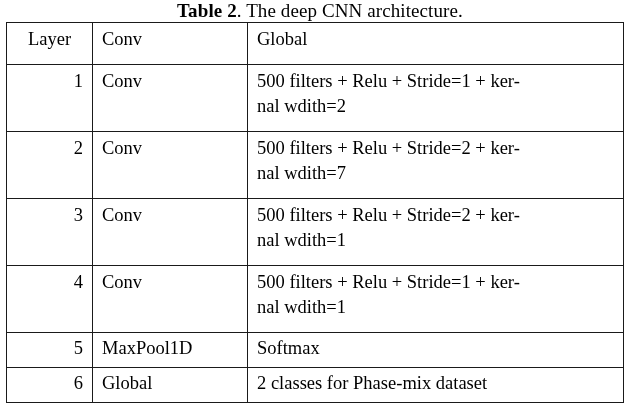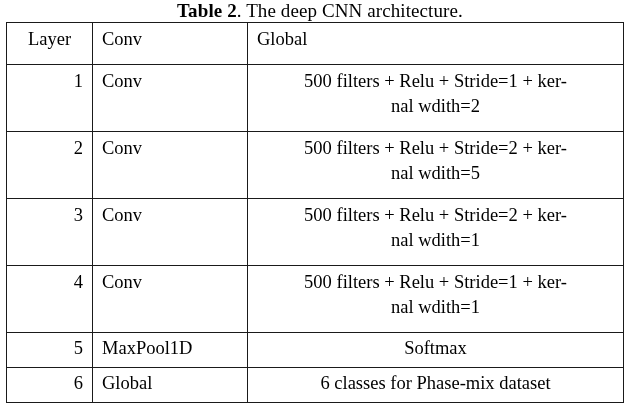--- a/index.html
+++ b/index.html
@@ -67,21 +67,21 @@
     padding: 4px 9px 10px 9px;
   }
   td.layer-cell {
     text-align: right;
     padding-right: 14px;
   }
   td.type-cell {
     text-align: left;
   }
   td.det-cell {
-    text-align: center;
+    text-align: left;
     padding-right: 4px;
     margin-top: 16px;
   }
   
   tr.short td {
     padding-bottom: 6px;
     padding-top: 3px;
   }
   .det-line {
     display: block;
@@ -118,21 +118,21 @@
           <td class="det-cell">
             <span class="det-line">500 filters + Relu + Stride=1 + ker-</span>
             <span class="det-line">nal wdith=2</span>
           </td>
         </tr>
         <tr>
           <td class="layer-cell">2</td>
           <td class="type-cell">Conv</td>
           <td class="det-cell">
             <span class="det-line">500 filters + Relu + Stride=2 + ker-</span>
-            <span class="det-line">nal wdith=5</span>
+            <span class="det-line">nal wdith=7</span>
           </td>
         </tr>
         <tr>
           <td class="layer-cell">3</td>
           <td class="type-cell">Conv</td>
           <td class="det-cell">
             <span class="det-line">500 filters + Relu + Stride=2 + ker-</span>
             <span class="det-line">nal wdith=1</span>
           </td>
         </tr>
@@ -148,20 +148,20 @@
           <td class="layer-cell">5</td>
           <td class="type-cell">MaxPool1D</td>
           <td class="det-cell">
             <span class="det-line">Softmax</span>
           </td>
         </tr>
         <tr class="short">
           <td class="layer-cell">6</td>
           <td class="type-cell">Global</td>
           <td class="det-cell">
-            <span class="det-line">6 classes for Phase-mix dataset</span>
+            <span class="det-line">2 classes for Phase-mix dataset</span>
           </td>
         </tr>
       </tbody>
     </table>
   </div>
 
 </div>
 
 </body></html>

